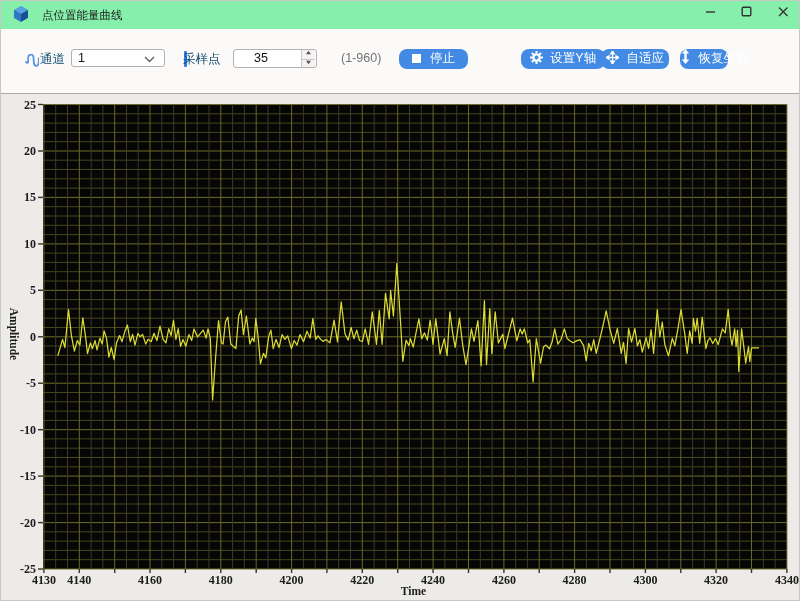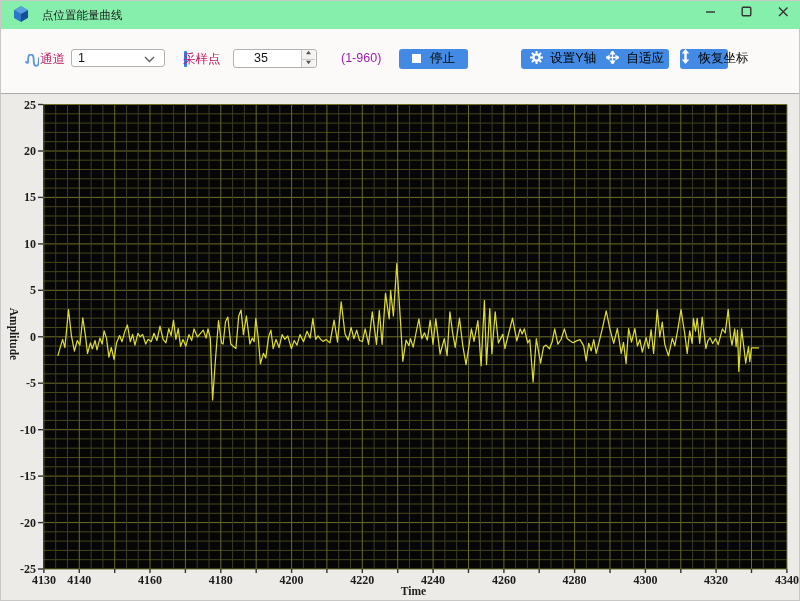--- a/index.html
+++ b/index.html
@@ -2,26 +2,26 @@
 <html><head><meta charset="utf-8">
 <style>
 * { margin:0; padding:0; box-sizing:border-box; }
 html,body { width:800px; height:601px; overflow:hidden; }
 body { font-family:"Liberation Sans", sans-serif; position:relative; background:#edebe8; }
 #titlebar { position:absolute; left:0; top:0; width:800px; height:29px; background:#86efac; }
 #titlebar .ic { position:absolute; left:13px; top:6px; }
 #titlebar .tt { position:absolute; left:42px; top:8px; font-size:11.5px; color:#1b1b1b; }
 .winbtn { position:absolute; top:0; width:34px; height:29px; }
 #toolbar { position:absolute; left:0; top:29px; width:800px; height:65px; background:#fbfaf9; border-bottom:1px solid #a9a9a9; }
-.lbl { position:absolute; top:22px; font-size:12.5px; color:#be185d; }
+.lbl { position:absolute; top:22px; font-size:12.5px; color:#0c4a6e; }
 .box { position:absolute; background:#fff; border:1px solid #b3b1af; border-radius:3px; font-size:12.5px; color:#111; }
 .bluebar { position:absolute; width:3px; height:16px; background:#2f7ff0; border-radius:1px; }
-.btn { position:absolute; top:20px; height:20px; background:#428ae3; border-radius:3px; color:#000000; font-size:12.5px; text-align:center; line-height:19px; white-space:nowrap; }
+.btn { position:absolute; top:20px; height:20px; background:#428ae3; border-radius:8px; color:#ffffff; font-size:12.5px; text-align:center; line-height:19px; white-space:nowrap; }
 .btn svg { vertical-align:-2px; margin-right:4px; }
-.red { position:absolute; top:23px; font-size:12.5px; color:#a21caf; }
+.red { position:absolute; top:23px; font-size:12.5px; color:#737373; }
 .spincol { position:absolute; right:1px; top:0; width:14px; height:17px; border-left:1px solid #c9c7c5; }
 .spbtn { height:8.5px; background:#f4f3f2; text-align:center; line-height:6px; }
 .spbtn svg { vertical-align:2px; }
 #chart { position:absolute; left:0; top:95px; }
 .tl { font-family:"Liberation Serif", serif; font-size:12px; font-weight:bold; fill:#1c1c1c; }
 .tl2 { font-family:"Liberation Serif", serif; font-size:11.5px; font-weight:bold; fill:#1c1c1c; }
 #frame { position:absolute; left:0; top:0; width:800px; height:601px; border:1px solid #c9c7c5; pointer-events:none; }
 </style></head>
 <body>
 <svg id="chart" width="800" height="506" viewBox="0 0 800 506">

